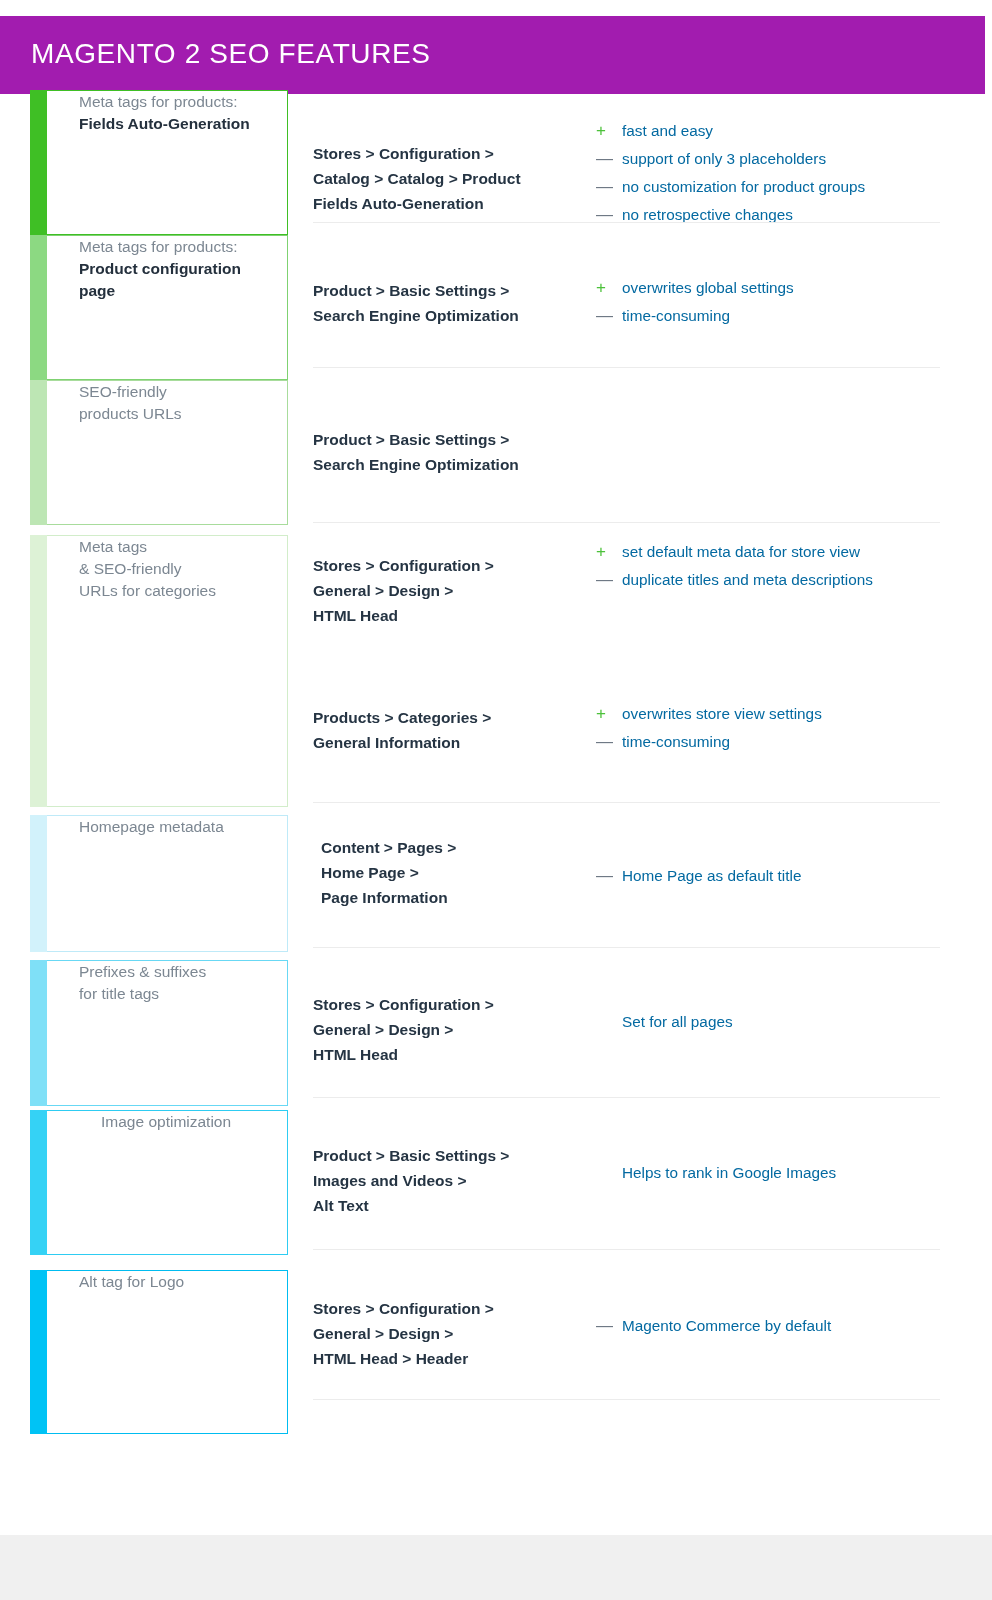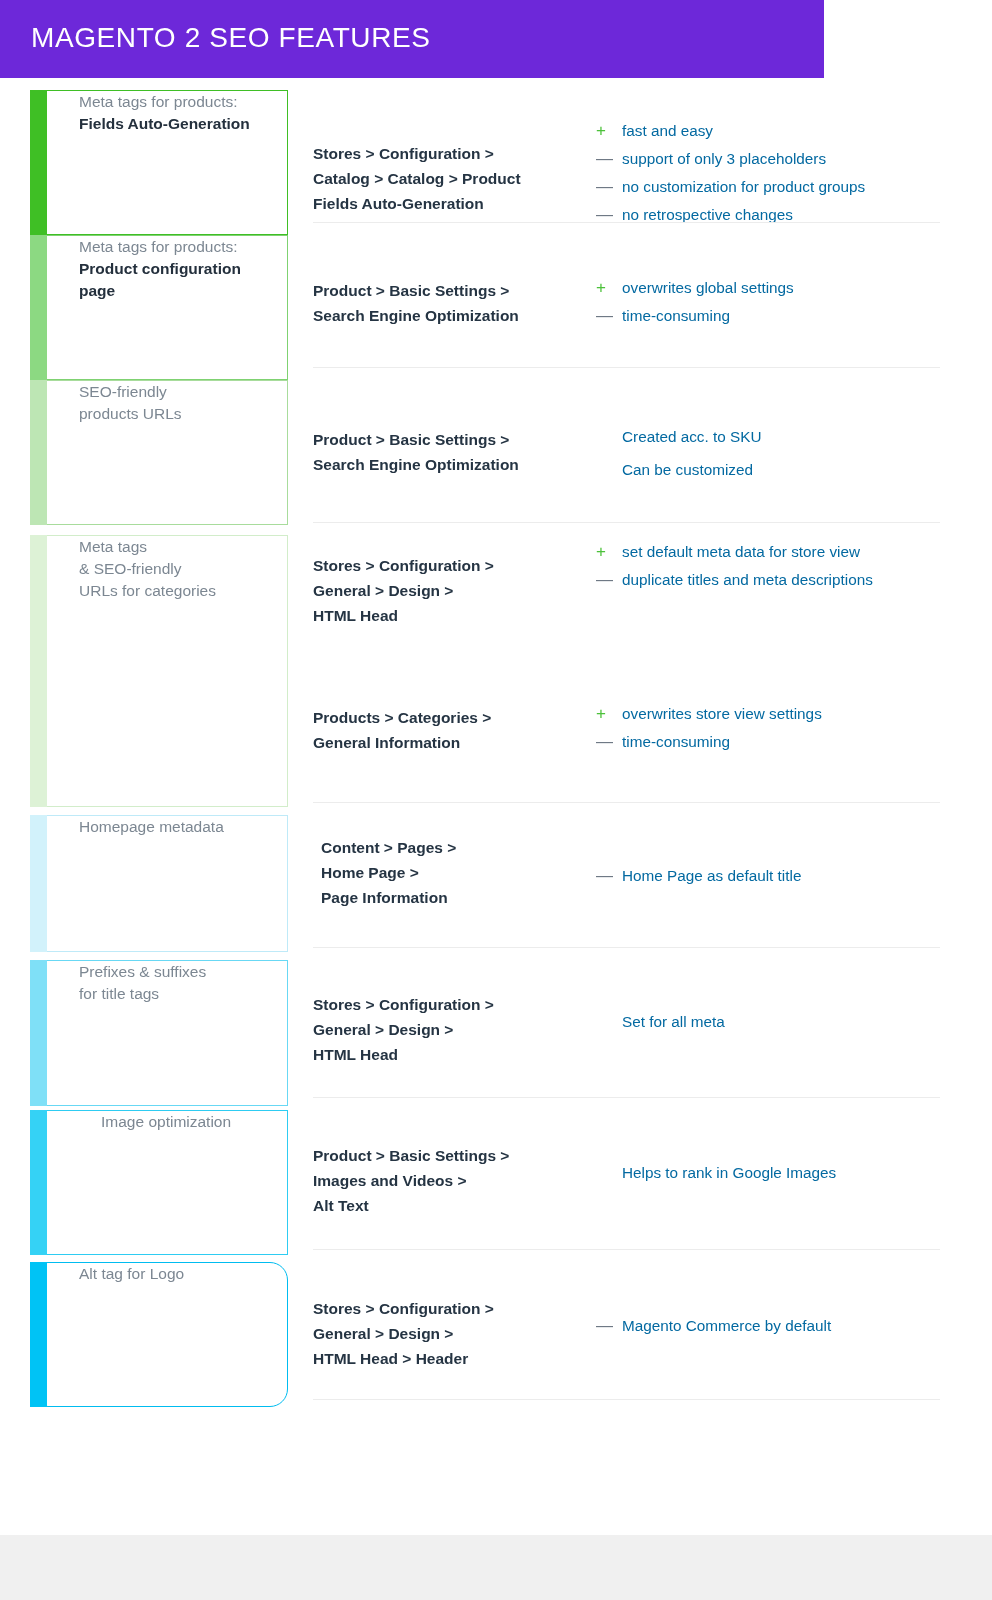--- a/index.html
+++ b/index.html
@@ -14,24 +14,24 @@
     position: relative;
     width: 992px;
     height: 1600px;
     background: #ffffff;
     overflow: hidden;
   }
 
   
   .header {
     position: absolute;
-    top: 0; left: 0;
-    width: 824px;
+    top: 16px; left: 0;
+    width: 985px;
     height: 78px;
-    background: #6d28d9;
+    background: #a21caf;
   }
   .header-title {
     position: absolute;
     left: 31px;
     top: 22px;
     font-size: 28px;
     font-weight: 300;
     letter-spacing: 0.6px;
     color: #ffffff;
     white-space: nowrap;
@@ -194,30 +194,20 @@
         <div class="row-sep" style="background: rgb(236, 236, 236);"></div>
       </div>
       <div class="row" style="height: 155px;">
         <div class="card" style="top: 12px; height: 145px; border-color: rgb(168, 220, 156);">
           <div class="card-bar" style="background: rgb(189, 230, 180);"></div>
           <div class="card-label">
             <div>SEO-friendly<br>products URLs</div>
           </div>
         </div>
         <div class="path" style="left: 313px; top: 59px; width: 280px;">Product &gt; Basic Settings &gt;<br>Search Engine Optimization</div>
-        <div class="note-group" style="left: 596px; top: 58px;">
-          <div class="note plain">
-            <span class="note-mark none"></span>
-            <span class="note-text">Created acc. to SKU</span>
-          </div>
-          <div class="note plain">
-            <span class="note-mark none"></span>
-            <span class="note-text">Can be customized</span>
-          </div>
-        </div>
         <div class="row-sep" style="background: rgb(236, 236, 236);"></div>
       </div>
       <div class="row" style="height: 280px;">
         <div class="card" style="top: 12px; height: 272px; border-color: rgb(210, 237, 202);">
           <div class="card-bar" style="background: rgb(221, 242, 214);"></div>
           <div class="card-label">
             <div>Meta tags<br>&amp; SEO-friendly<br>URLs for categories</div>
           </div>
         </div>
         <div class="path" style="left: 313px; top: 30px; width: 280px;">Stores &gt; Configuration &gt;<br>General &gt; Design &gt;<br>HTML Head</div>
@@ -264,21 +254,21 @@
         <div class="card" style="top: 12px; height: 146px; border-color: rgb(104, 216, 244);">
           <div class="card-bar" style="background: rgb(127, 224, 247);"></div>
           <div class="card-label">
             <div>Prefixes &amp; suffixes<br>for title tags</div>
           </div>
         </div>
         <div class="path" style="left: 313px; top: 44px; width: 280px;">Stores &gt; Configuration &gt;<br>General &gt; Design &gt;<br>HTML Head</div>
         <div class="note-group" style="left: 596px; top: 63px;">
           <div class="note plain">
             <span class="note-mark none"></span>
-            <span class="note-text">Set for all meta</span>
+            <span class="note-text">Set for all pages</span>
           </div>
         </div>
         <div class="row-sep" style="background: rgb(236, 236, 236);"></div>
       </div>
       <div class="row" style="height: 152px;">
         <div class="card" style="top: 12px; height: 145px; border-color: rgb(46, 204, 242); padding-left: 22px;">
           <div class="card-bar" style="background: rgb(53, 210, 245);"></div>
           <div class="card-label">
             <div>Image optimization</div>
           </div>
@@ -286,21 +276,21 @@
         <div class="path" style="left: 313px; top: 45px; width: 280px;">Product &gt; Basic Settings &gt;<br>Images and Videos &gt;<br>Alt Text</div>
         <div class="note-group" style="left: 596px; top: 64px;">
           <div class="note plain">
             <span class="note-mark none"></span>
             <span class="note-text">Helps to rank in Google Images</span>
           </div>
         </div>
         <div class="row-sep" style="background: rgb(236, 236, 236);"></div>
       </div>
       <div class="row" style="height: 150px;">
-        <div class="card" style="top: 12px; height: 145px; border-color: rgb(0, 188, 240); border-radius: 18px;">
+        <div class="card" style="top: 20px; height: 164px; border-color: rgb(0, 188, 240);">
           <div class="card-bar" style="background: rgb(0, 195, 245);"></div>
           <div class="card-label">
             <div>Alt tag for Logo</div>
           </div>
         </div>
         <div class="path" style="left: 313px; top: 46px; width: 280px;">Stores &gt; Configuration &gt;<br>General &gt; Design &gt;<br>HTML Head &gt; Header</div>
         <div class="note-group" style="left: 596px; top: 65px;">
           <div class="note">
             <span class="note-mark minus">—</span>
             <span class="note-text">Magento Commerce by default</span>

